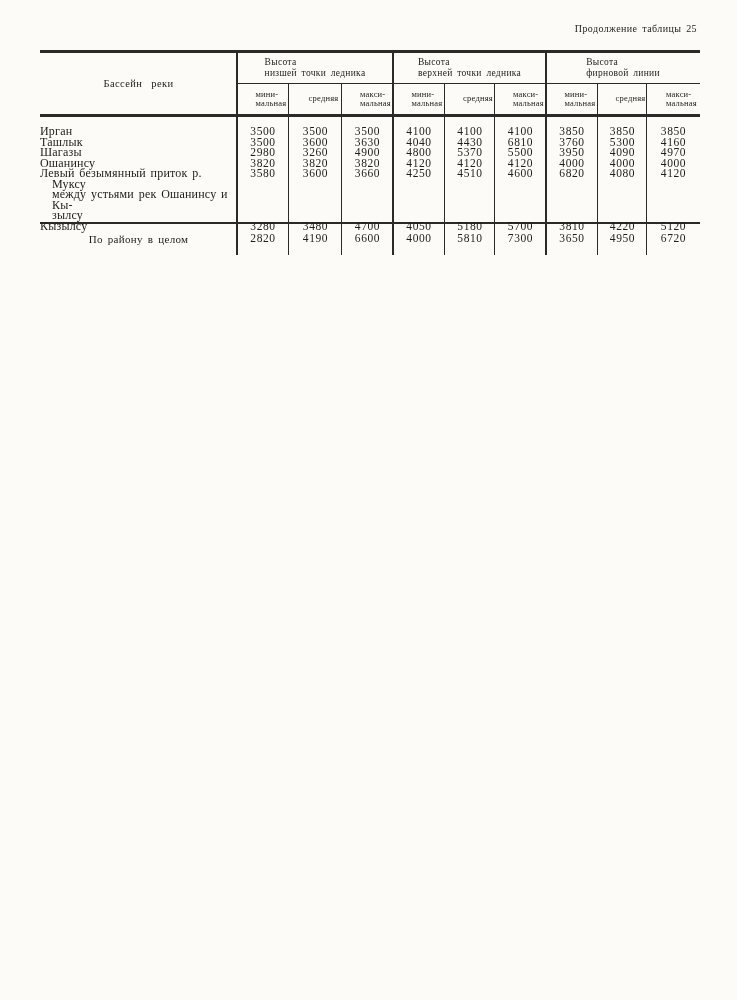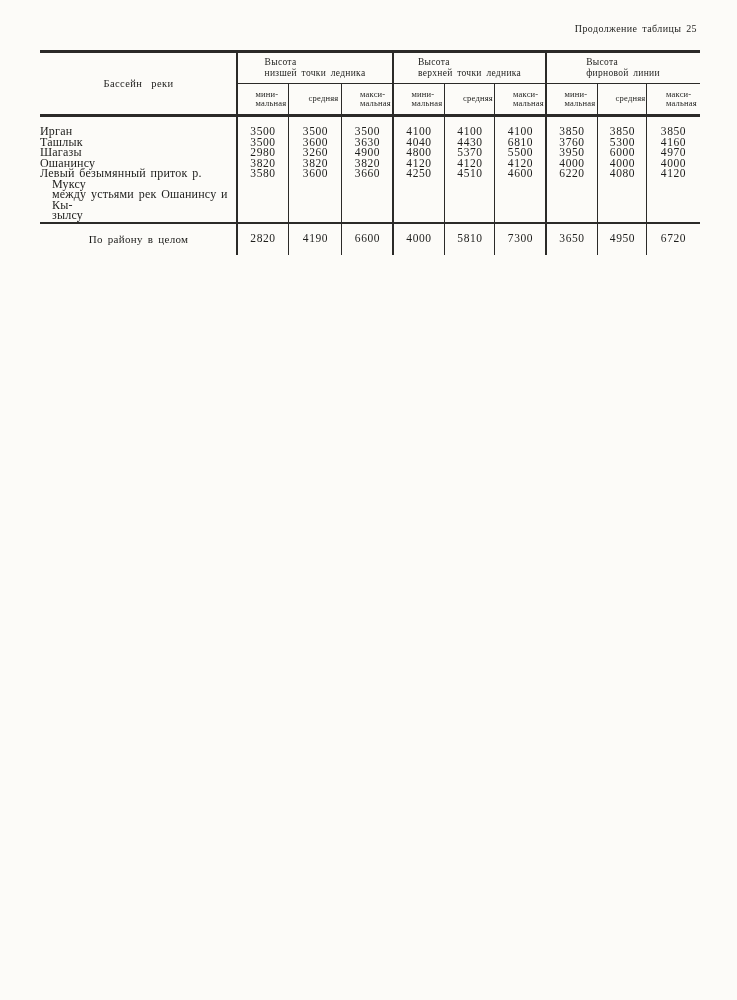--- a/index.html
+++ b/index.html
@@ -130,21 +130,21 @@
       </div>
       <div class="drow">
         <div class="cell name">Шагазы</div>
         <div class="cell val w0">2980</div>
         <div class="cell val w1">3260</div>
         <div class="cell val w2">4900</div>
         <div class="cell val w3">4800</div>
         <div class="cell val w4">5370</div>
         <div class="cell val w5">5500</div>
         <div class="cell val w6">3950</div>
-        <div class="cell val w7">6000</div>
+        <div class="cell val w7">4090</div>
         <div class="cell val w8">4970</div>
       </div>
       <div class="drow">
         <div class="cell name">Ошанинсу</div>
         <div class="cell val w0">3820</div>
         <div class="cell val w1">3820</div>
         <div class="cell val w2">3820</div>
         <div class="cell val w3">4120</div>
         <div class="cell val w4">4120</div>
         <div class="cell val w5">4120</div>
@@ -155,23 +155,35 @@
       <div class="drow">
         <div class="cell name">Левый безымянный приток р. Муксу
 между устьями рек Ошанинсу и Кы-
 зылсу</div>
         <div class="cell val w0">3580</div>
         <div class="cell val w1">3600</div>
         <div class="cell val w2">3660</div>
         <div class="cell val w3">4250</div>
         <div class="cell val w4">4510</div>
         <div class="cell val w5">4600</div>
-        <div class="cell val w6">6220</div>
+        <div class="cell val w6">6820</div>
         <div class="cell val w7">4080</div>
         <div class="cell val w8">4120</div>
+      </div>
+      <div class="drow">
+        <div class="cell name">Кызылсу</div>
+        <div class="cell val w0">3280</div>
+        <div class="cell val w1">3480</div>
+        <div class="cell val w2">4700</div>
+        <div class="cell val w3">4050</div>
+        <div class="cell val w4">5180</div>
+        <div class="cell val w5">5700</div>
+        <div class="cell val w6">3810</div>
+        <div class="cell val w7">4220</div>
+        <div class="cell val w8">5120</div>
       </div>
     </div>
 
   <div class="tsum">
     <div class="cell sum-label">По району в целом</div>
   <div class="cell val w0">2820</div>
       <div class="cell val w1">4190</div>
       <div class="cell val w2">6600</div>
       <div class="cell val w3">4000</div>
       <div class="cell val w4">5810</div>

